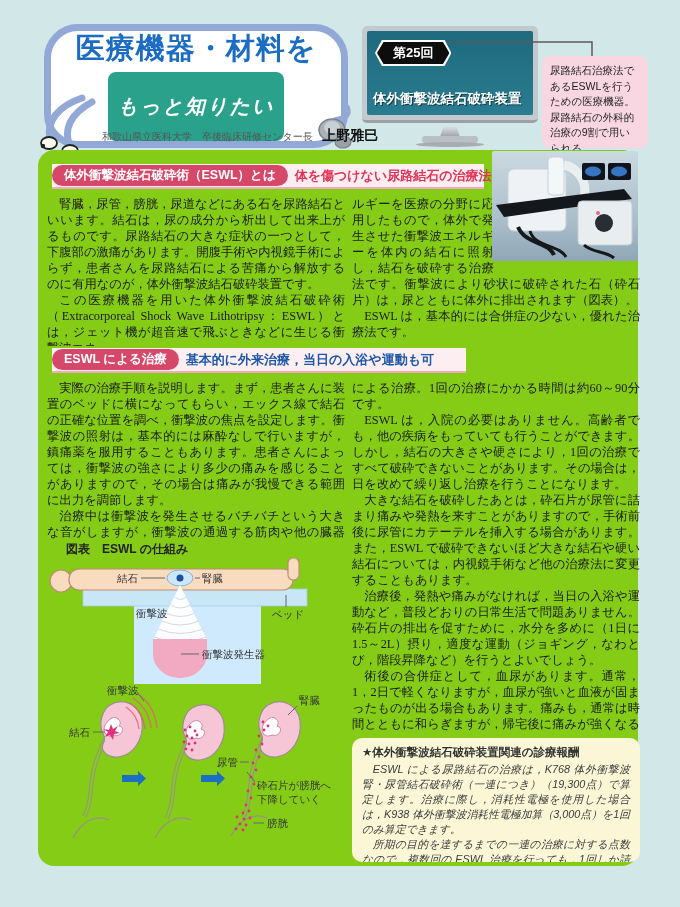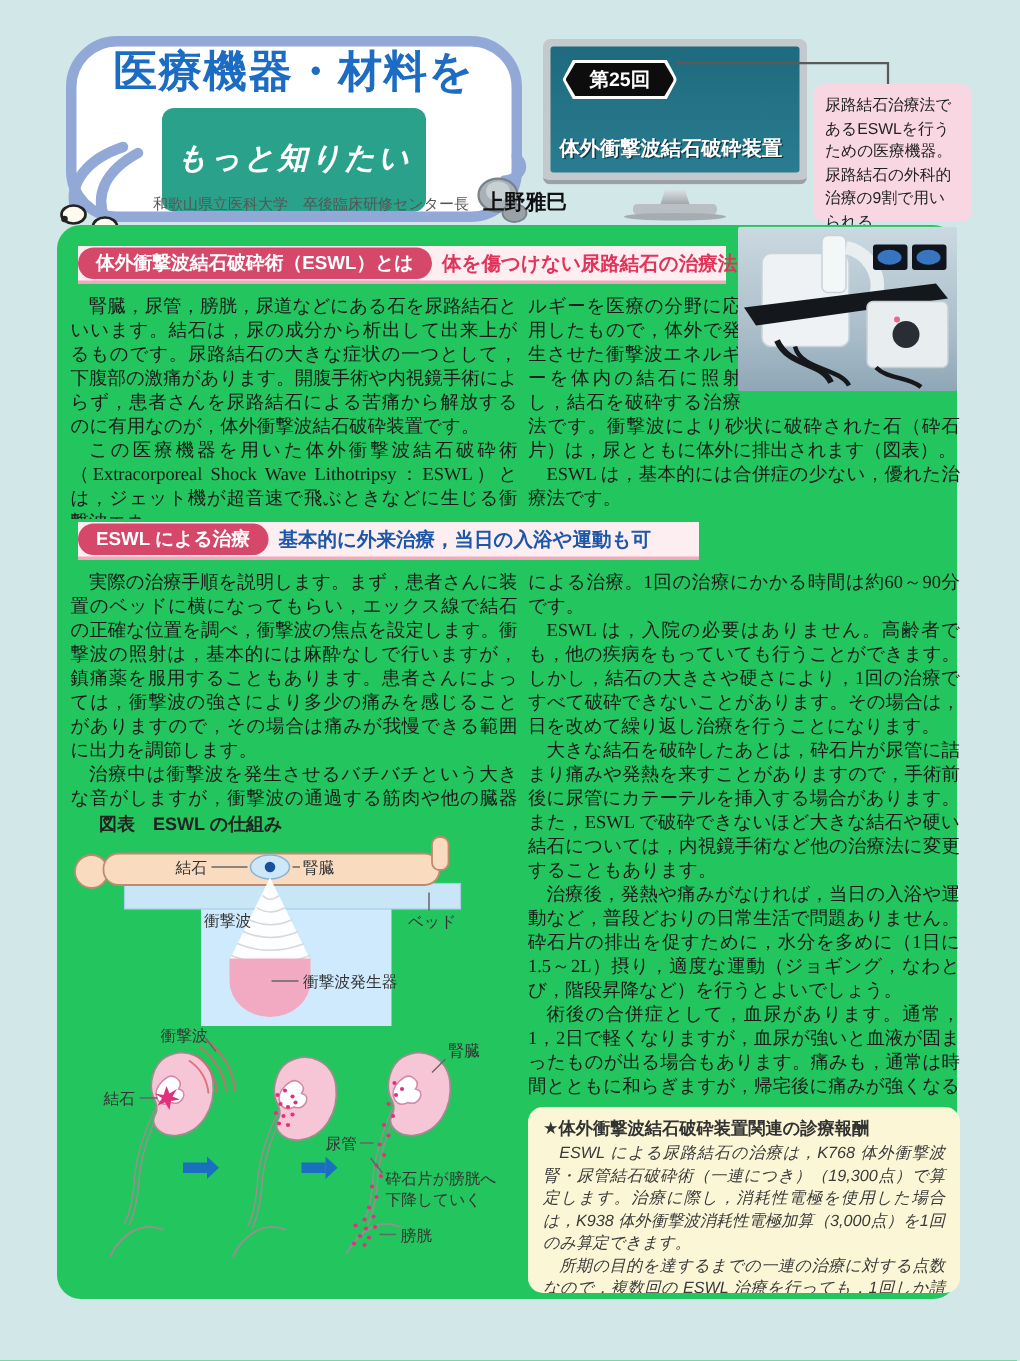--- a/index.html
+++ b/index.html
@@ -40,21 +40,21 @@
   .monitor-base{ position:absolute; left:422px; top:136px; width:56px; height:7px;
     background:#b9bfc3; border-radius:3px;}
   .monitor-shadow{ position:absolute; left:416px; top:142px; width:68px; height:5px;
     background:#a5adb2; border-radius:50%;}
   
   .callout{ position:absolute; left:542px; top:56px; width:106px; height:92px;
     background:#f8d7e2; border-radius:8px; padding:7px 8px;
     font-size:10.5px; line-height:15.5px; color:#222; }
   
   .article{ position:absolute; left:38px; top:150px; width:600px; height:716px;
-    background:#22c55e; border-radius:16px; }
+    background:#84cc16; border-radius:16px; }
   .sec-head{ position:absolute; left:14px; height:25px; display:flex; align-items:center;
     background:#fdeef2; border-bottom:2px solid #f2a9bd; padding-right:10px;}
   .sec-head .pill{ background:#d6486a; color:#fff; font-size:12.5px; font-weight:bold;
     border-radius:13px; padding:2px 12px; margin-right:7px; white-space:nowrap;}
   .sec-head .sub{ font-size:13px; font-weight:bold; white-space:nowrap;}
   .sub-red{ color:#e23358; }
   .sub-blue{ color:#1c57a8; }
   .bodytext{ position:absolute; font-family:"Liberation Serif","DejaVu Serif",serif;
     font-size:12.3px; line-height:16px; text-align:justify; color:#1a1a1a; overflow:hidden;}
   .bodytext p.ind{ text-indent:1em; }

